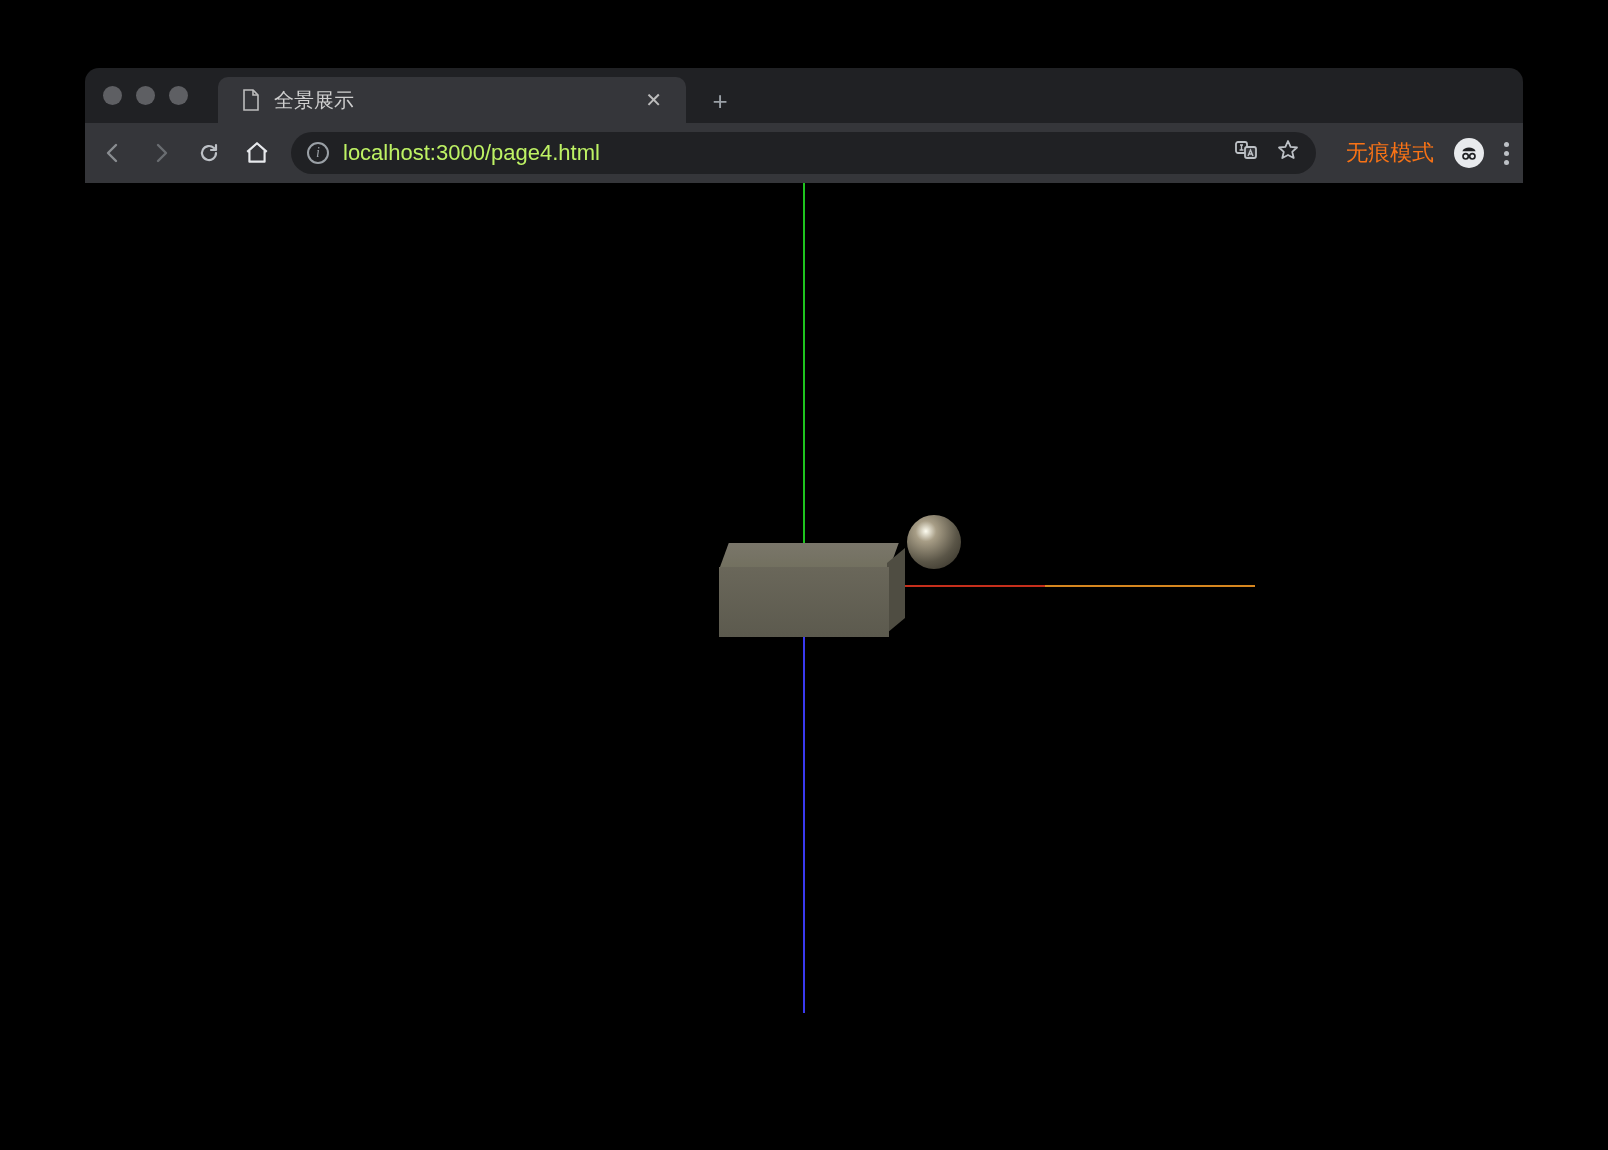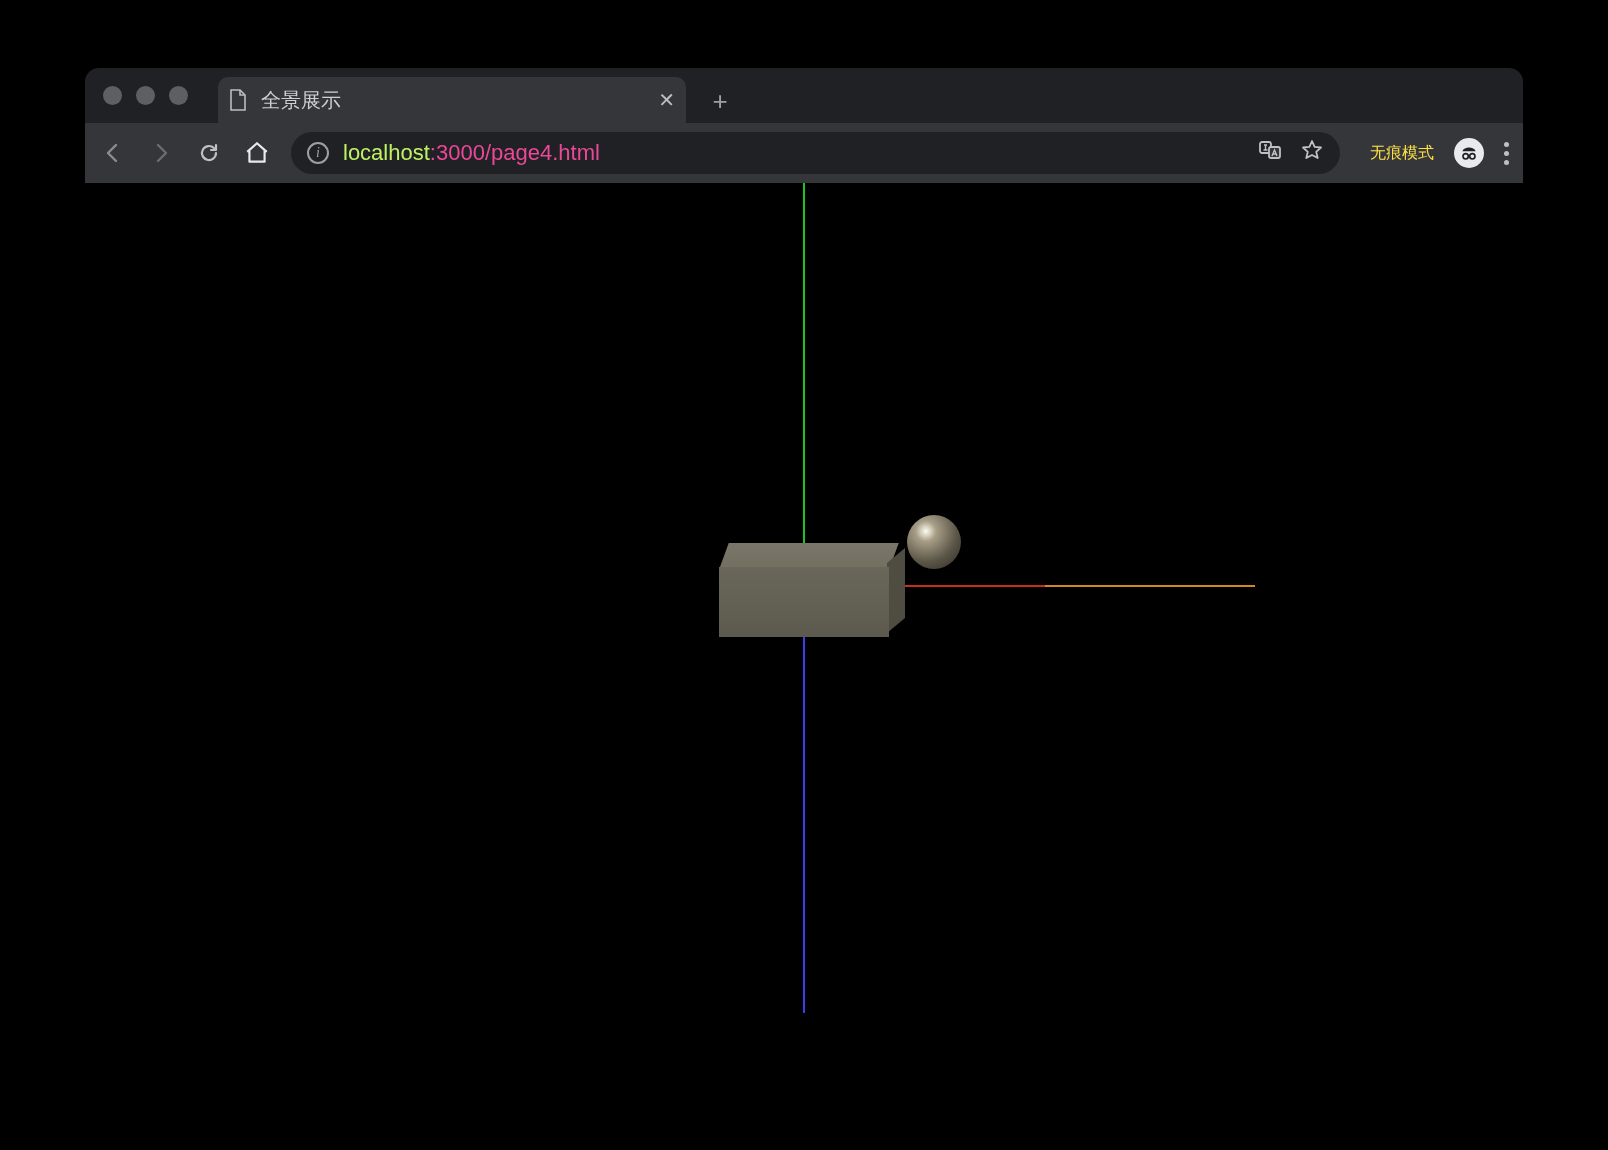--- a/index.html
+++ b/index.html
@@ -51,21 +51,21 @@
     border-radius: 50%;
     background: #5e5f63;
   }
   .tab {
     display: flex;
     align-items: center;
     height: 46px;
     width: 468px;
     background: #35363a;
     border-radius: 10px 10px 0 0;
-    padding: 0 11px;
+    padding: 0 24px;
     color: #cfcfcf;
     gap: 14px;
   }
   .tab .doc-icon svg { display: block; }
   .tab .title { font-size: 20px; flex: 1; }
   .tab .close { color: #bdbdbd; font-size: 20px; }
   .newtab {
     width: 36px;
     height: 36px;
     display: flex;
@@ -106,30 +106,30 @@
     height: 22px;
     border: 2px solid #9aa0a6;
     border-radius: 50%;
     display:flex;align-items:center;justify-content:center;
     font-size: 14px;
     color:#9aa0a6;
     font-family: Georgia, serif;
     font-style: italic;
   }
   .addr .url .host { color:#bef264; }
-  .addr .url .rest { color:#ec4899;text-align:right; }
+  .addr .url .rest { color:#bef264;text-align:right; }
   .addr .right {
     margin-left:auto;
     display:flex;
     align-items:center;
     gap:18px;
   }
   .incog-label {
-    color:#fde047;
-    font-size: 16px;
+    color:#f97316;
+    font-size: 22px;
     margin-left: 10px;
   }
   .incog-avatar {
     width: 30px;height:30px;border-radius:50%;
     background:#e8eaed;
     display:flex;align-items:center;justify-content:center;
     color:#202124;
   }
   .menu-dots { display:flex; flex-direction:column; gap:4px; }
   .menu-dots span { width:5px;height:5px;background:#bdc1c6;border-radius:50%; }

